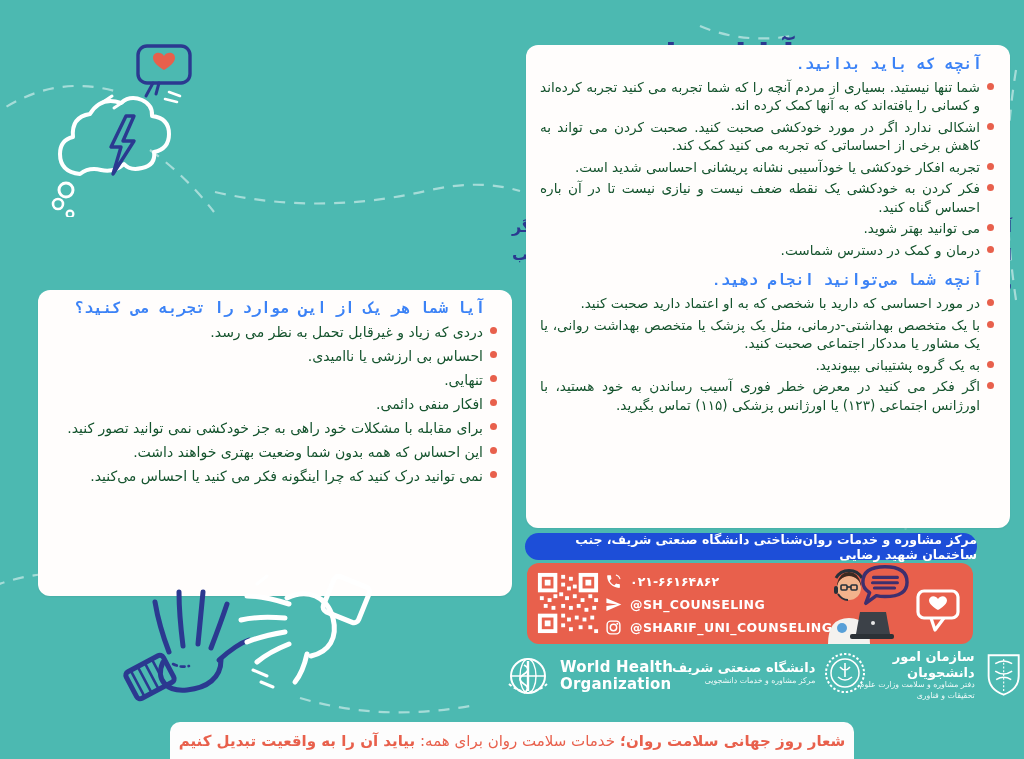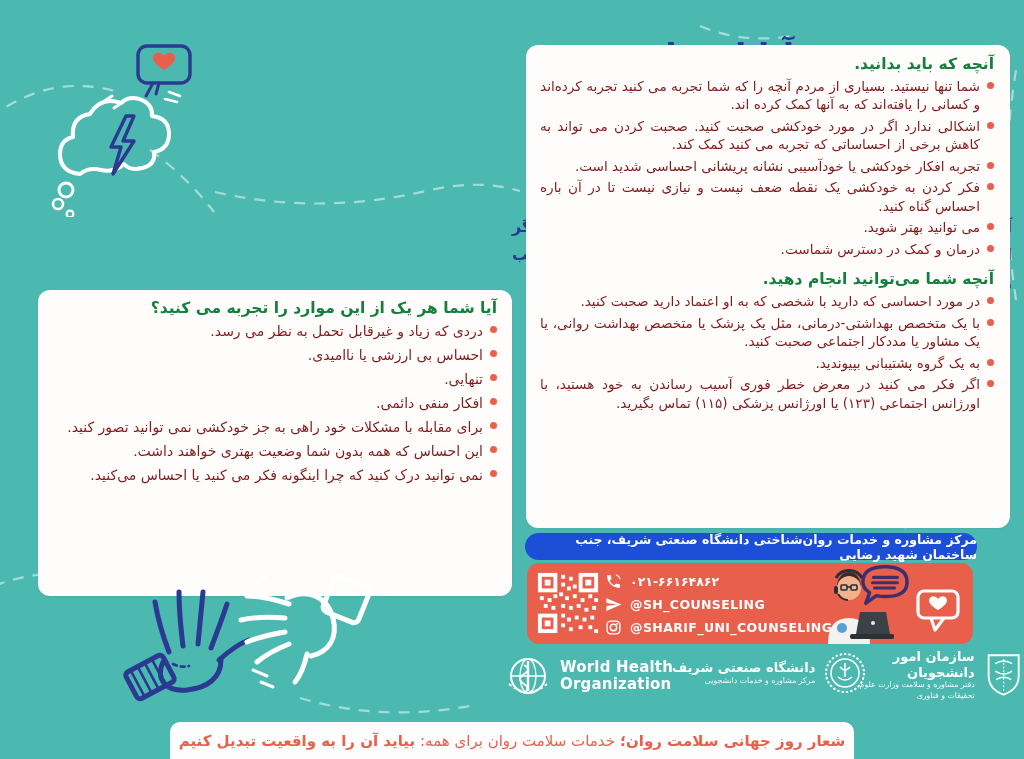--- a/index.html
+++ b/index.html
@@ -25,26 +25,26 @@
   .white-box {
     background:#fffdfc; border-radius:12px;
     box-shadow:0 1px 2px rgba(0,0,0,.06);
   }
   #experience-box { right:512px; top:290px; width:474px; height:306px; right:auto; left:38px; padding:0; box-sizing:border-box; }
   #experience-box .inner { padding:9px 15px 8px 12px; }
   #info-panel { left:526px; top:45px; width:484px; height:483px; box-sizing:border-box; }
   #info-panel .inner { padding:10px 16px 10px 14px; }
 
   h3.sec {
-    margin:0 0 4px 0; color:#15803d; font-size:15.5px; font-weight:800;
+    margin:0 12px 4px 0; color:#3b82f6; font-size:15.5px; font-weight:800;font-family:Liberation Mono, monospace;
   }
   ul.bullets { list-style:none; margin:0; padding:0; }
   ul.bullets li {
     position:relative; padding-right:14px; margin:3px 0;
-    color:#7f1d1d; font-size:13.6px; line-height:1.36; text-align:justify;
+    color:#14532d; font-size:13.6px; line-height:1.36; text-align:justify;
   }
   ul.bullets li .dot {
     position:absolute; right:0; top:5px; width:7px; height:7px;
     border-radius:50%; background:#e8604c;
   }
   #experience-box ul.bullets li { font-size:14px; line-height:1.5; margin:3px 0; }
   .do-head { margin-top:12px !important; }
 
   
   #address-bar {

